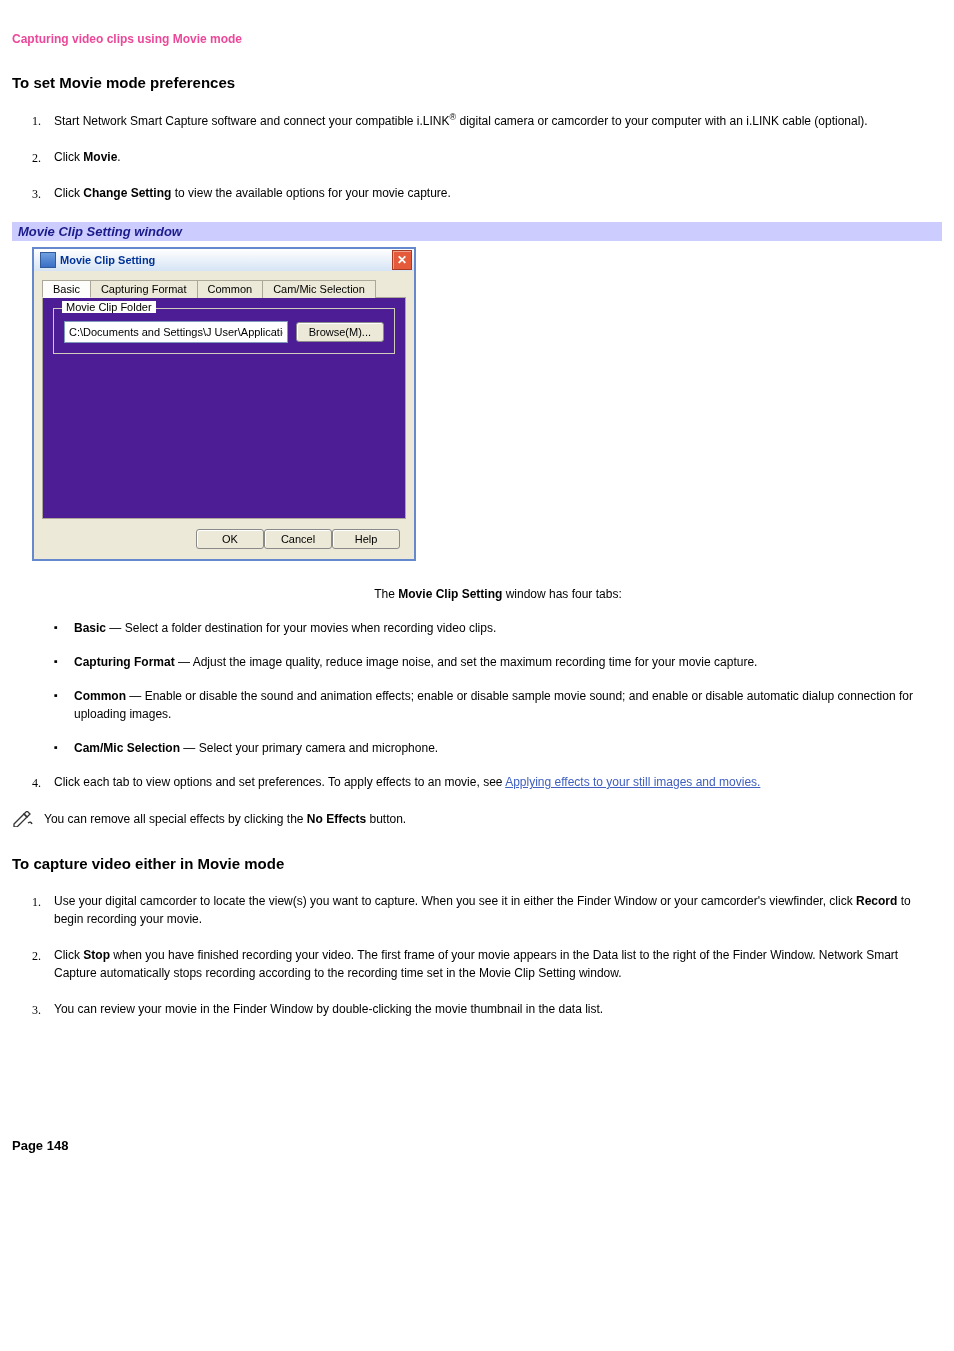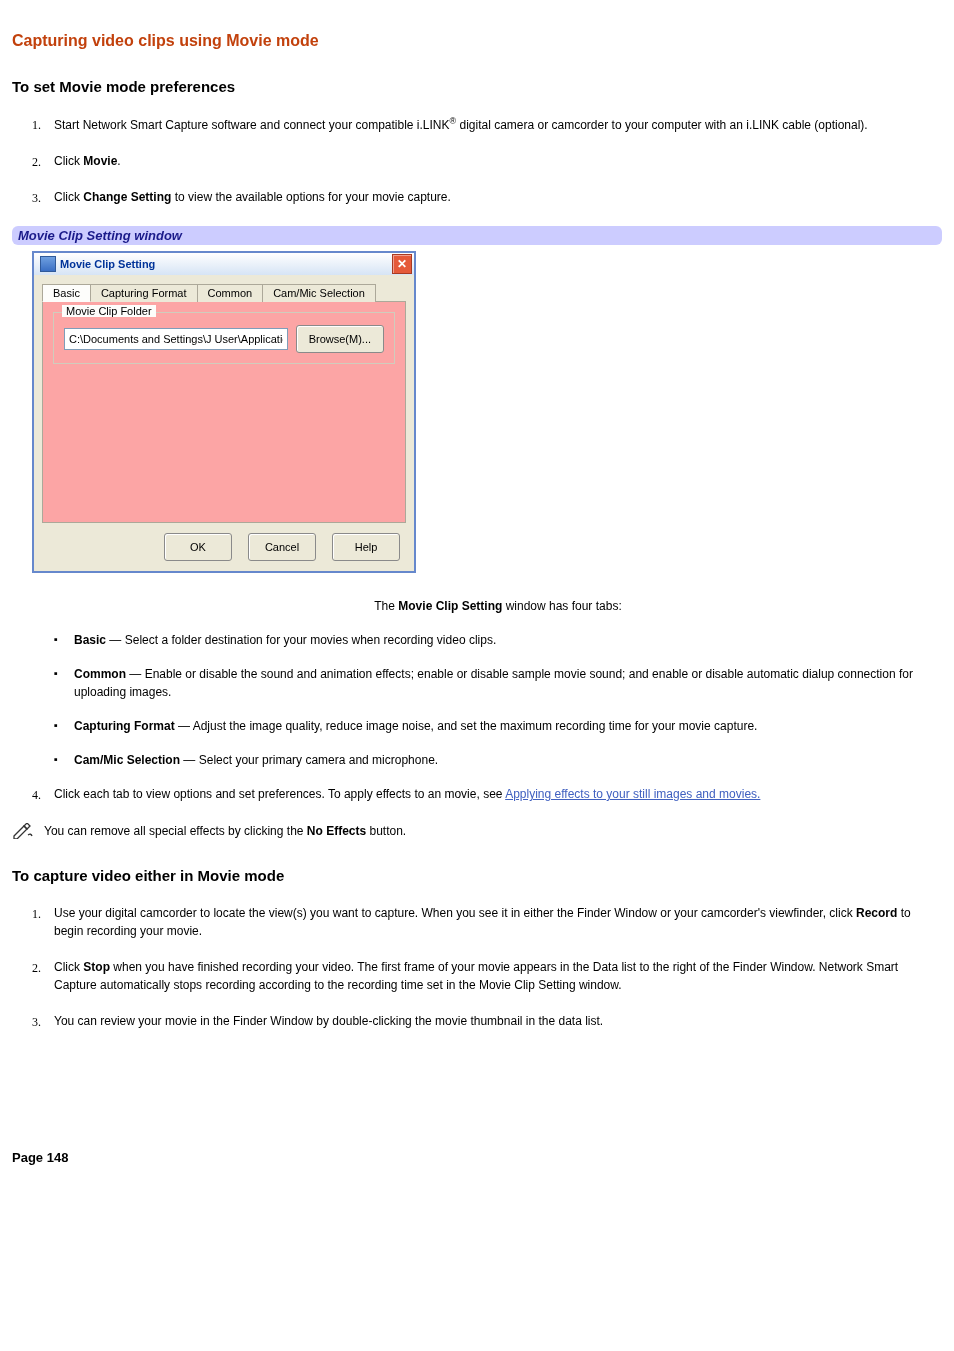--- a/index.html
+++ b/index.html
@@ -4,23 +4,23 @@
 <style>
   body {
     font-family: Verdana, Arial, sans-serif;
     font-size: 12px;
     color: #000;
     margin: 0;
     padding: 12px 12px 0 12px;
     width: 930px;
   }
   .page-title {
-    color: #c2410c;
-    font-weight: bold;
-    font-size: 16px;
+    color: #ec4899;
+    font-weight: bold;
+    font-size: 12px;
     margin: 20px 0 28px 0;
   }
   .section-heading {
     font-weight: bold;
     font-size: 15px;
     margin: 0 0 20px 0;
   }
   ol.steps {
     list-style: none;
     padding-left: 0;
@@ -40,21 +40,20 @@
     font-size: 12px;
   }
   .caption-bar {
     background: #ccccff;
     color: #1a1a8a;
     font-weight: bold;
     font-style: italic;
     font-size: 13px;
     padding: 2px 6px;
     margin: 8px 0 6px 0;
-    border-radius: 6px;
   }
   .dialog {
     width: 380px;
     border: 2px solid #6688cc;
     background: #ece9d8;
     font-family: Tahoma, Verdana, sans-serif;
     font-size: 11px;
     margin-left: 20px;
     margin-bottom: 24px;
   }
@@ -108,21 +107,21 @@
     margin-right: -1px;
   }
   .tab.active {
     background: #fdfdfb;
     border-bottom: 1px solid #fdfdfb;
     z-index: 2;
   }
   .tabpanel {
     border: 1px solid #aca899;
     border-top: none;
-    background: #fca5a5;
+    background: #4c1d95;
     padding: 10px;
     height: 200px;
   }
   .group-frame {
     border: 1px solid #d0cdbd;
     padding: 12px 10px 10px 10px;
     position: relative;
   }
   .group-label {
     position: absolute;
@@ -143,26 +142,26 @@
     font-family: Tahoma, sans-serif;
   }
   .win-btn {
     border: 1px solid #8a8a8a;
     background: #ece9d8;
     border-radius: 3px;
     padding: 1px 12px;
     font-size: 11px;
     font-family: Tahoma, sans-serif;
     box-shadow: inset 1px 1px 0 #fff;
-    height: 28px;
+    height: 20px;
   }
   .btn-row {
     display:flex;
     justify-content:flex-end;
-    gap:16px;
+    gap:0;
     padding: 10px 6px 0 0;
   }
   .btn-row .win-btn { min-width:68px; }
   .intro-line {
     margin: 0 0 16px 42px;
     line-height:1.5;
     text-align:center;
   }
   ul.tab-list {
     list-style: none;
@@ -258,22 +257,22 @@
     </div>
   </div>
 </div>
 
 <p class="intro-line">
   <span>The </span><b>Movie Clip Setting</b><span> window has four tabs:</span>
 </p>
 
 <ul class="tab-list">
   <li><b>Basic</b><span> — Select a folder destination for your movies when recording video clips.</span></li>
+  <li><b>Capturing Format</b><span> — Adjust the image quality, reduce image noise, and set the maximum recording time for your movie capture.</span></li>
   <li><b>Common</b><span> — Enable or disable the sound and animation effects; enable or disable sample movie sound; and enable or disable automatic dialup connection for uploading images.</span></li>
-  <li><b>Capturing Format</b><span> — Adjust the image quality, reduce image noise, and set the maximum recording time for your movie capture.</span></li>
   <li><b>Cam/Mic Selection</b><span> — Select your primary camera and microphone.</span></li>
 </ul>
 
 <ol class="steps" start="4">
   <li>
     <span class="num">4.</span>
     <span>Click each tab to view options and set preferences. To apply effects to an movie, see </span><a href="#" class="doc-link">Applying effects to your still images and movies.</a>
   </li>
 </ol>
 

